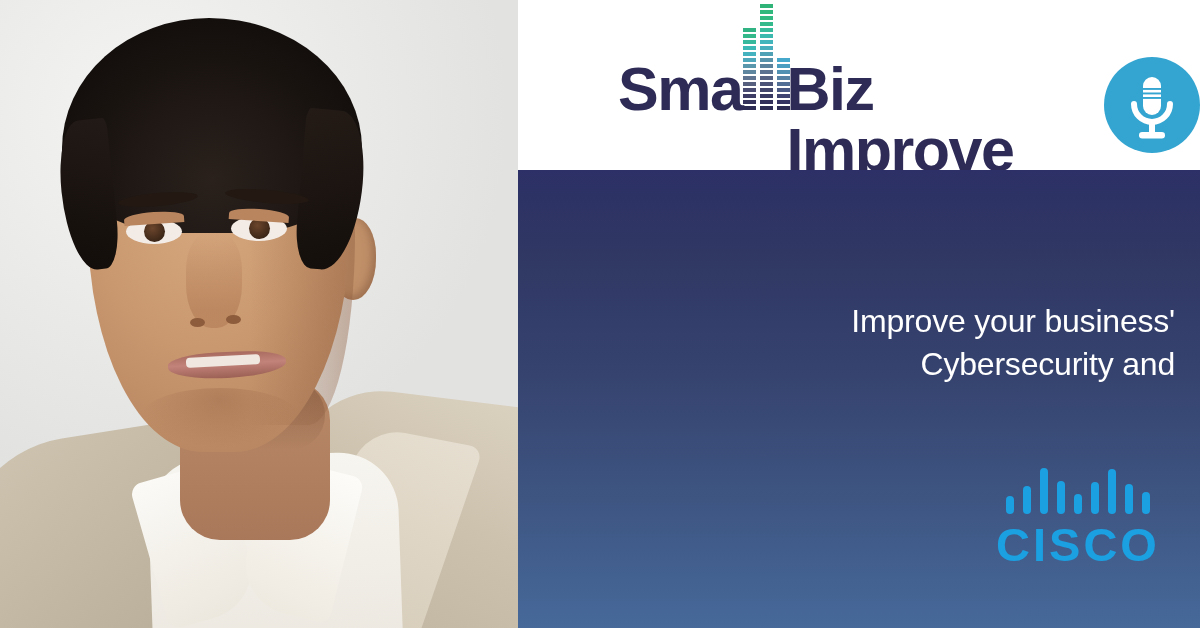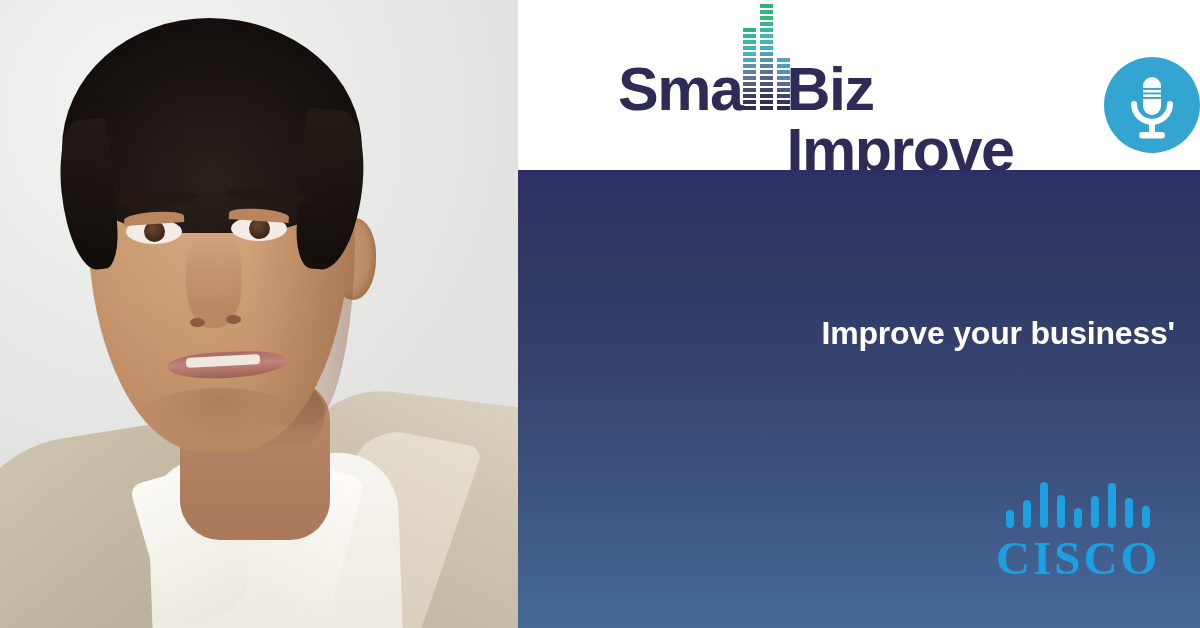--- a/index.html
+++ b/index.html
@@ -334,34 +334,32 @@
     overflow: hidden;
   }
   #headline {
     position: absolute;
     right: 25px;
     top: 130px;
     width: 520px;
     text-align: right;
     color: #ffffff;
     font-size: 32px;
-    font-weight: 700;
+    font-weight: 400;
     line-height: 1.35;
     letter-spacing: -0.2px;
-    margin-top: 12px;
   }
   #headline .hl-line { display: block; white-space: nowrap; }
 
   
   #cisco-logo {
     position: absolute;
     right: 32px;
-    top: 312px;
+    top: 298px;
     width: 180px;
-    font-family: Liberation Serif, serif;
   }
   .cisco-bars {
     display: flex;
     align-items: flex-end;
     justify-content: center;
     gap: 9px;
     height: 46px;
   }
   .cisco-bar {
     width: 8px;
@@ -486,20 +484,21 @@
         </svg>
       </div>
 
     </div>
   </div>
 
   <div id="gradient-panel">
 
     <div id="headline">
       <span class="hl-line">Improve your business'</span>
+      <span class="hl-line">Cybersecurity and</span>
     </div>
 
     <div id="cisco-logo">
       <div class="cisco-bars">
           <span class="cisco-bar" style="height: 18px; background: rgb(27, 160, 226);"></span>
           <span class="cisco-bar" style="height: 28px; background: rgb(27, 160, 226);"></span>
           <span class="cisco-bar" style="height: 46px; background: rgb(27, 160, 226);"></span>
           <span class="cisco-bar" style="height: 33px; background: rgb(27, 160, 226);"></span>
           <span class="cisco-bar" style="height: 20px; background: rgb(27, 160, 226);"></span>
           <span class="cisco-bar" style="height: 32px; background: rgb(27, 160, 226);"></span>

